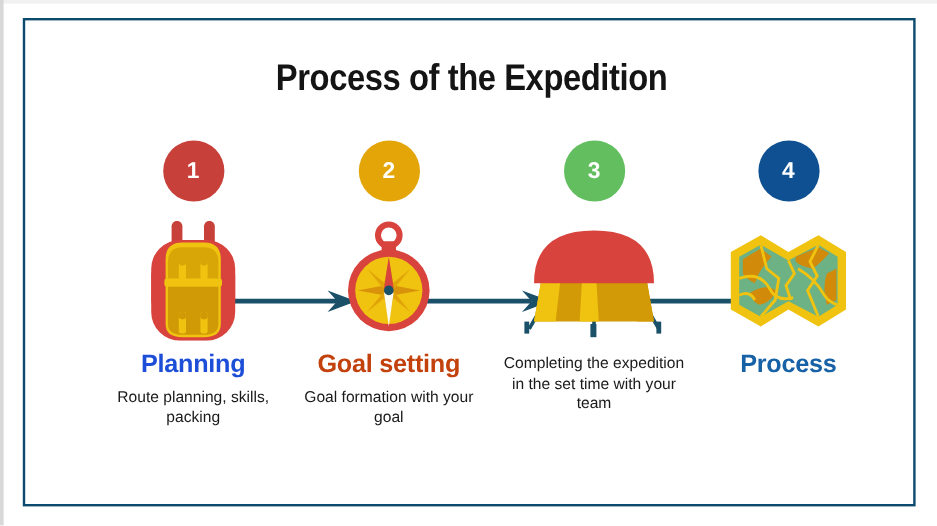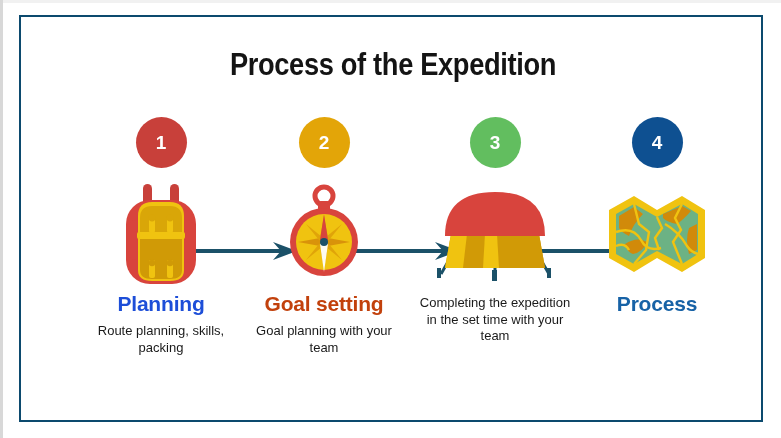--- a/index.html
+++ b/index.html
@@ -204,21 +204,21 @@
           <path d="M61 76 L45 63 L43 58 L48 60 Z" fill="#e0a409"></path>
           <path d="M61 40 L48 56 L43 58 L45 53 Z" fill="#e0a409"></path>
           <path d="M25 76 L38 60 L43 58 L41 63 Z" fill="#e0a409"></path>
 
           <path d="M43 30 L47 56 L43 58 L39 56 Z" fill="#d8443d"></path>
           <path d="M43 88 L47 60 L43 58 L39 60 Z" fill="#fdfbf2"></path>
           <circle cx="43" cy="58" r="4" fill="#1b5168"></circle>
         </svg>
       </div>
       <div class="step-title" style="color:#c2410c;">Goal setting</div>
-      <div class="step-desc">Goal planning with your team</div>
+      <div class="step-desc">Goal formation with your goal</div>
     </div>
 
     <div class="col col-2">
       <div class="badge" style="background:#62be5f;">3</div>
       <div class="icon-slot">
         <svg width="128" height="100" viewBox="0 0 128 100">
 
           <line x1="30" y1="55" x2="10" y2="90" stroke="#1b5168" stroke-width="3"></line>
           <line x1="98" y1="55" x2="118" y2="90" stroke="#1b5168" stroke-width="3"></line>
           <line x1="64" y1="60" x2="64" y2="92" stroke="#1b5168" stroke-width="3"></line>

